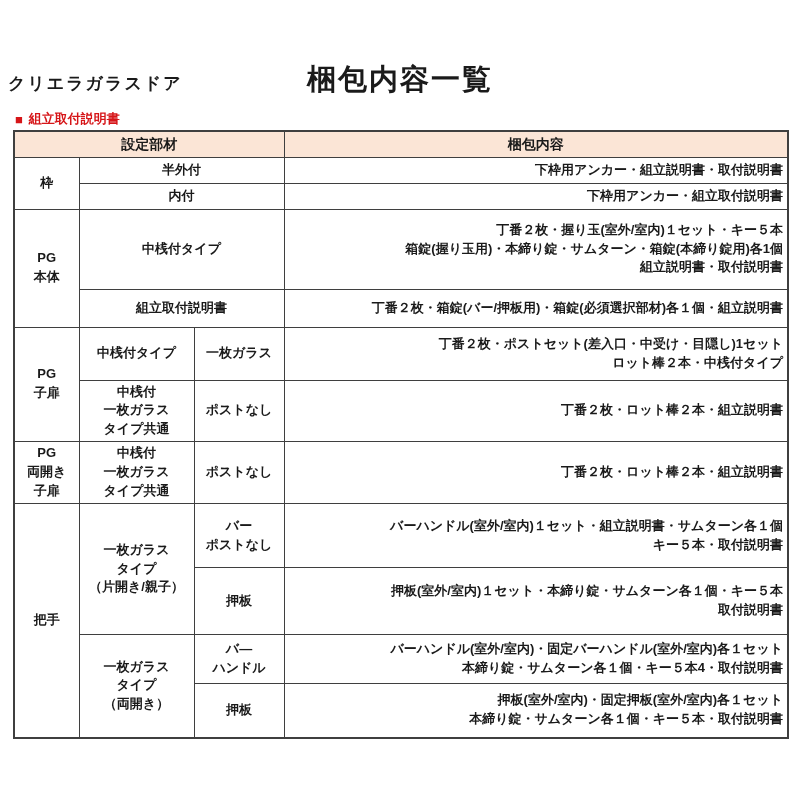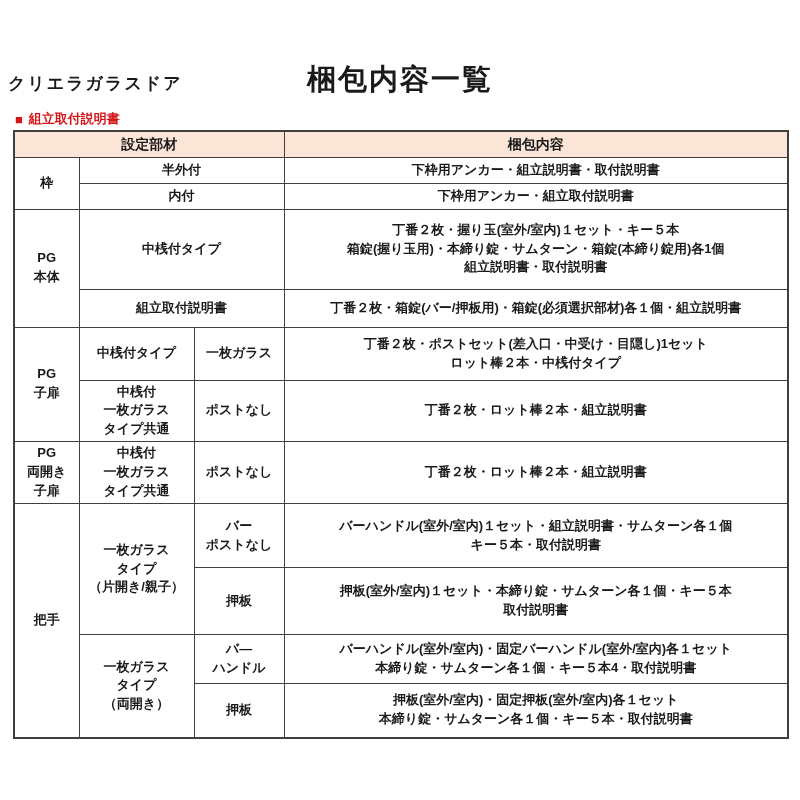--- a/index.html
+++ b/index.html
@@ -40,21 +40,21 @@
     padding:2px 4px;
     vertical-align:middle;
     white-space:pre-line;
     line-height:1.45;
   }
   .packing th{
     background:var(--header-bg);
     font-size:14px;font-weight:700;text-align:center;height:26px;
   }
   .cell-center{text-align:center;margin-left:12px;}
-  .content-cell{text-align:center;padding:3px 9px;line-height:1.5;}
+  .content-cell{text-align:right;padding:3px 9px;line-height:1.5;}
   .h26{height:26px;} .h80{height:80px;} .h38{height:38px;}
   .h53{height:53px;} .h52{height:52px;} .h62{height:62px;}
   .h64{height:64px;} .h67{height:67px;} .h49{height:49px;} .h54{height:54px;}
 </style>
 </head>
 <body>
 
 <div class="page">
 
   <div class="product-name">クリエラガラスドア</div>

